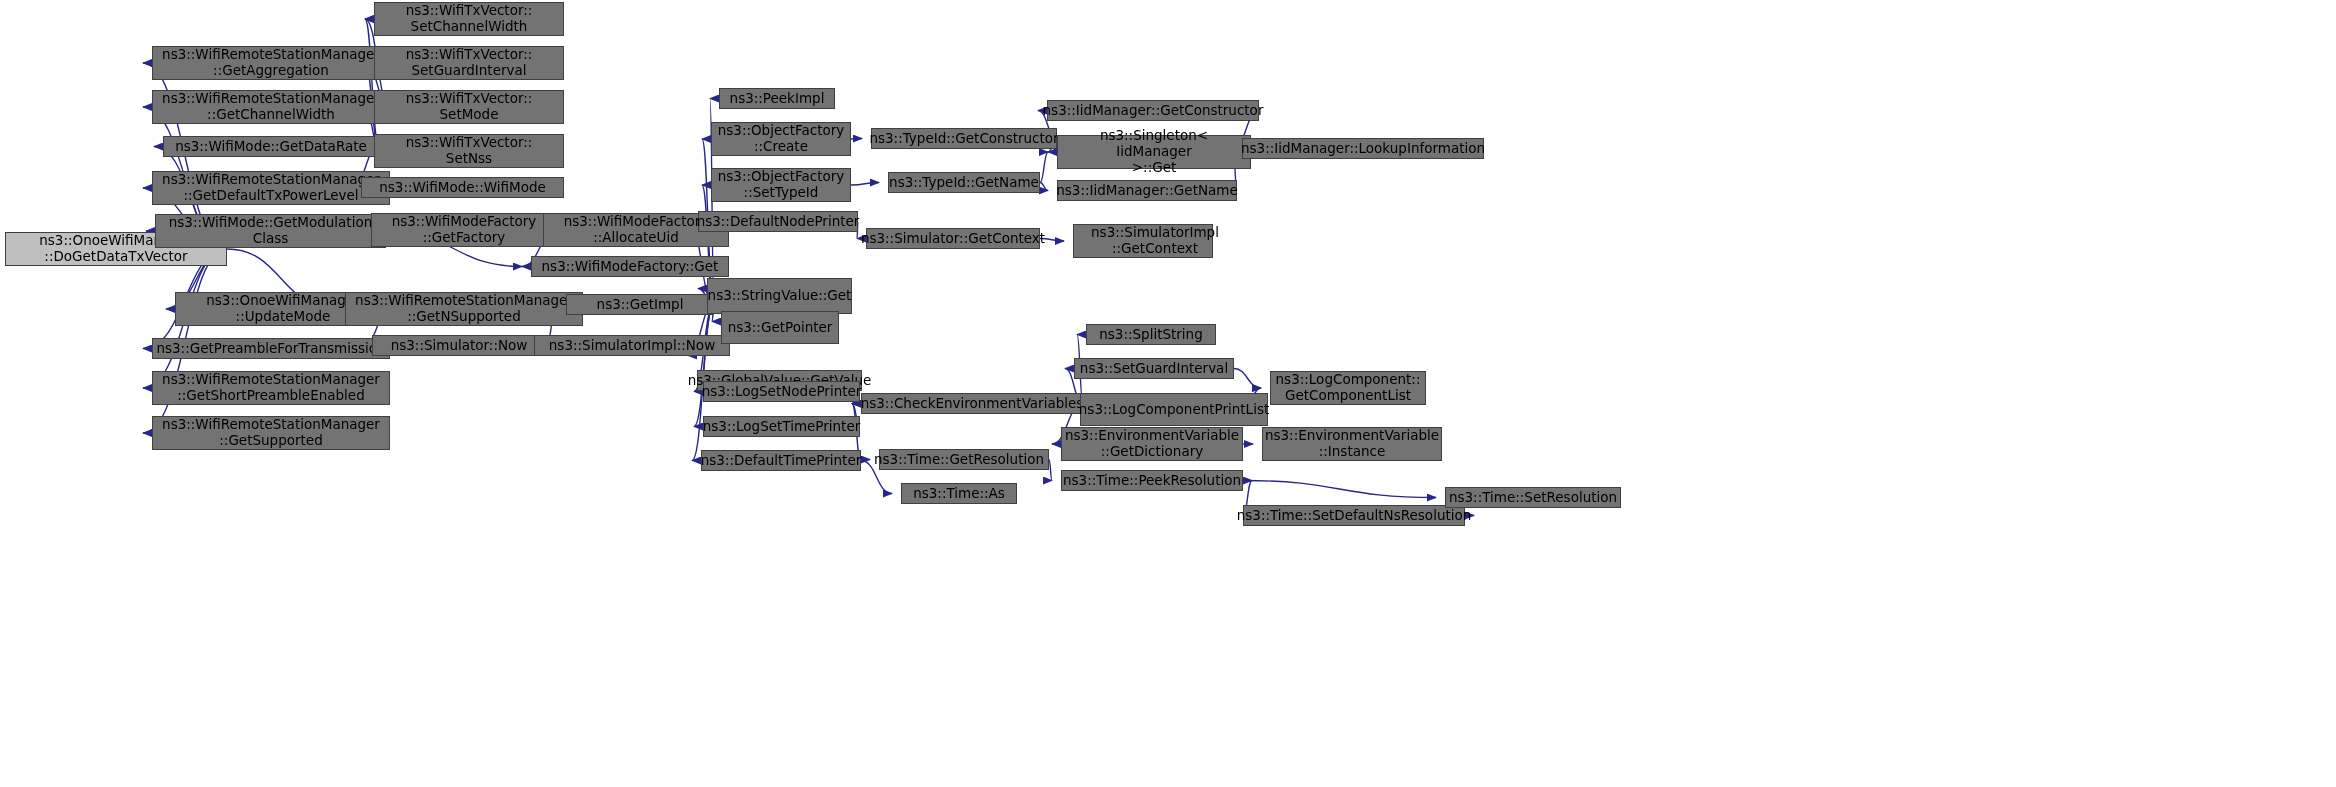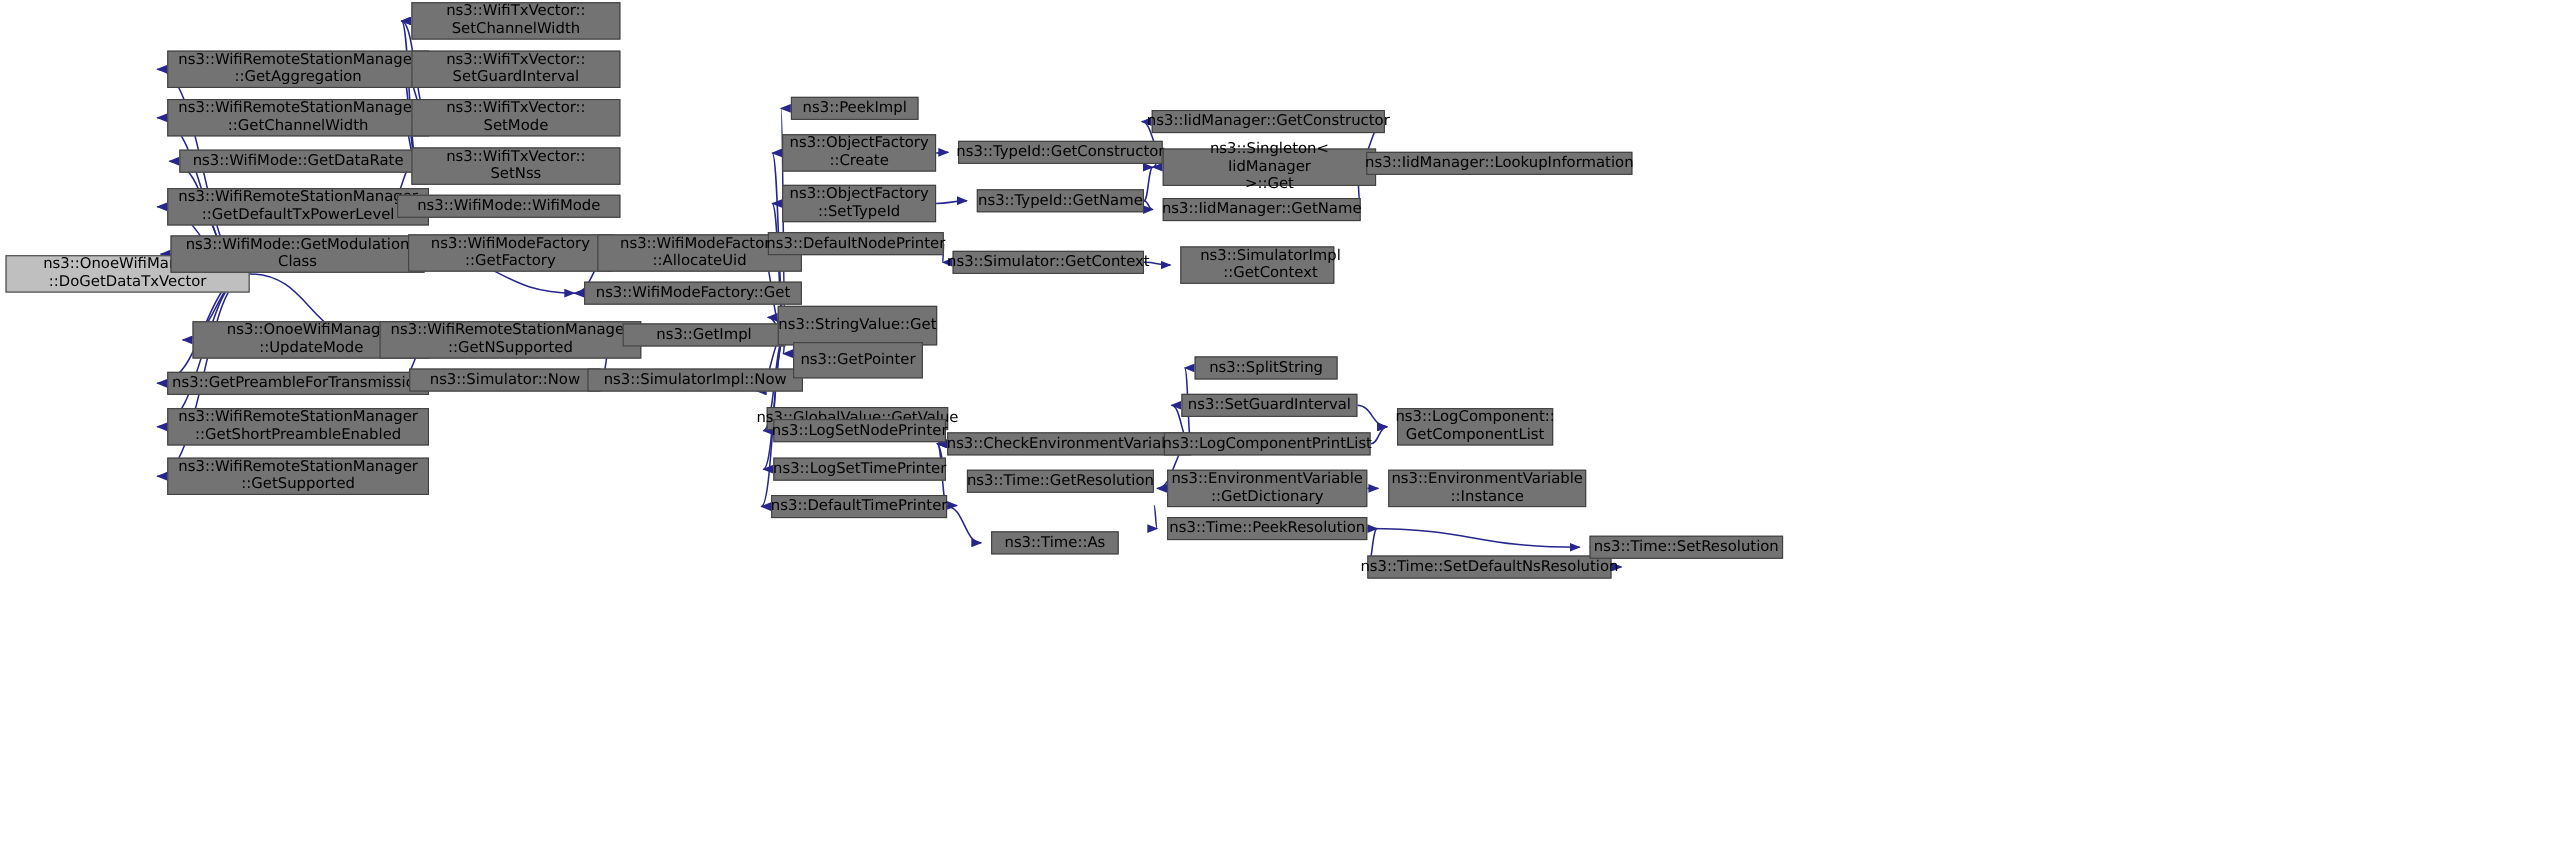--- a/index.html
+++ b/index.html
@@ -230,36 +230,36 @@
       </div>
       <div class="node" style="left: 1086px; top: 324px; width: 130px; height: 21px;">
         <span>ns3::SplitString</span>
       </div>
       <div class="node" style="left: 861px; top: 393px; width: 222px; height: 21px;">
         <span>ns3::CheckEnvironmentVariables</span>
       </div>
       <div class="node" style="left: 1074px; top: 358px; width: 160px; height: 21px;">
         <span>ns3::SetGuardInterval</span>
       </div>
-      <div class="node" style="left: 1058px; top: 393px; width: 188px; height: 21px;">
+      <div class="node" style="left: 1080px; top: 393px; width: 188px; height: 33px;">
         <span>ns3::LogComponentPrintList</span>
       </div>
-      <div class="node" style="left: 1270px; top: 371px; width: 142px; height: 34px; text-align: center;">
+      <div class="node" style="left: 1270px; top: 371px; width: 156px; height: 34px; text-align: center;">
         <span>ns3::LogComponent::
 GetComponentList</span>
       </div>
       <div class="node" style="left: 1061px; top: 427px; width: 182px; height: 34px;">
         <span>ns3::EnvironmentVariable
 ::GetDictionary</span>
       </div>
       <div class="node" style="left: 1262px; top: 427px; width: 180px; height: 34px;">
         <span>ns3::EnvironmentVariable
 ::Instance</span>
       </div>
-      <div class="node" style="left: 879px; top: 427px; width: 170px; height: 21px;">
+      <div class="node" style="left: 879px; top: 449px; width: 170px; height: 21px; justify-content: flex-end;">
         <span>ns3::Time::GetResolution</span>
       </div>
       <div class="node" style="left: 901px; top: 483px; width: 116px; height: 21px;">
         <span>ns3::Time::As</span>
       </div>
       <div class="node" style="left: 1061px; top: 470px; width: 182px; height: 21px;">
         <span>ns3::Time::PeekResolution</span>
       </div>
       <div class="node" style="left: 1243px; top: 505px; width: 222px; height: 21px;">
         <span>ns3::Time::SetDefaultNsResolution</span>

